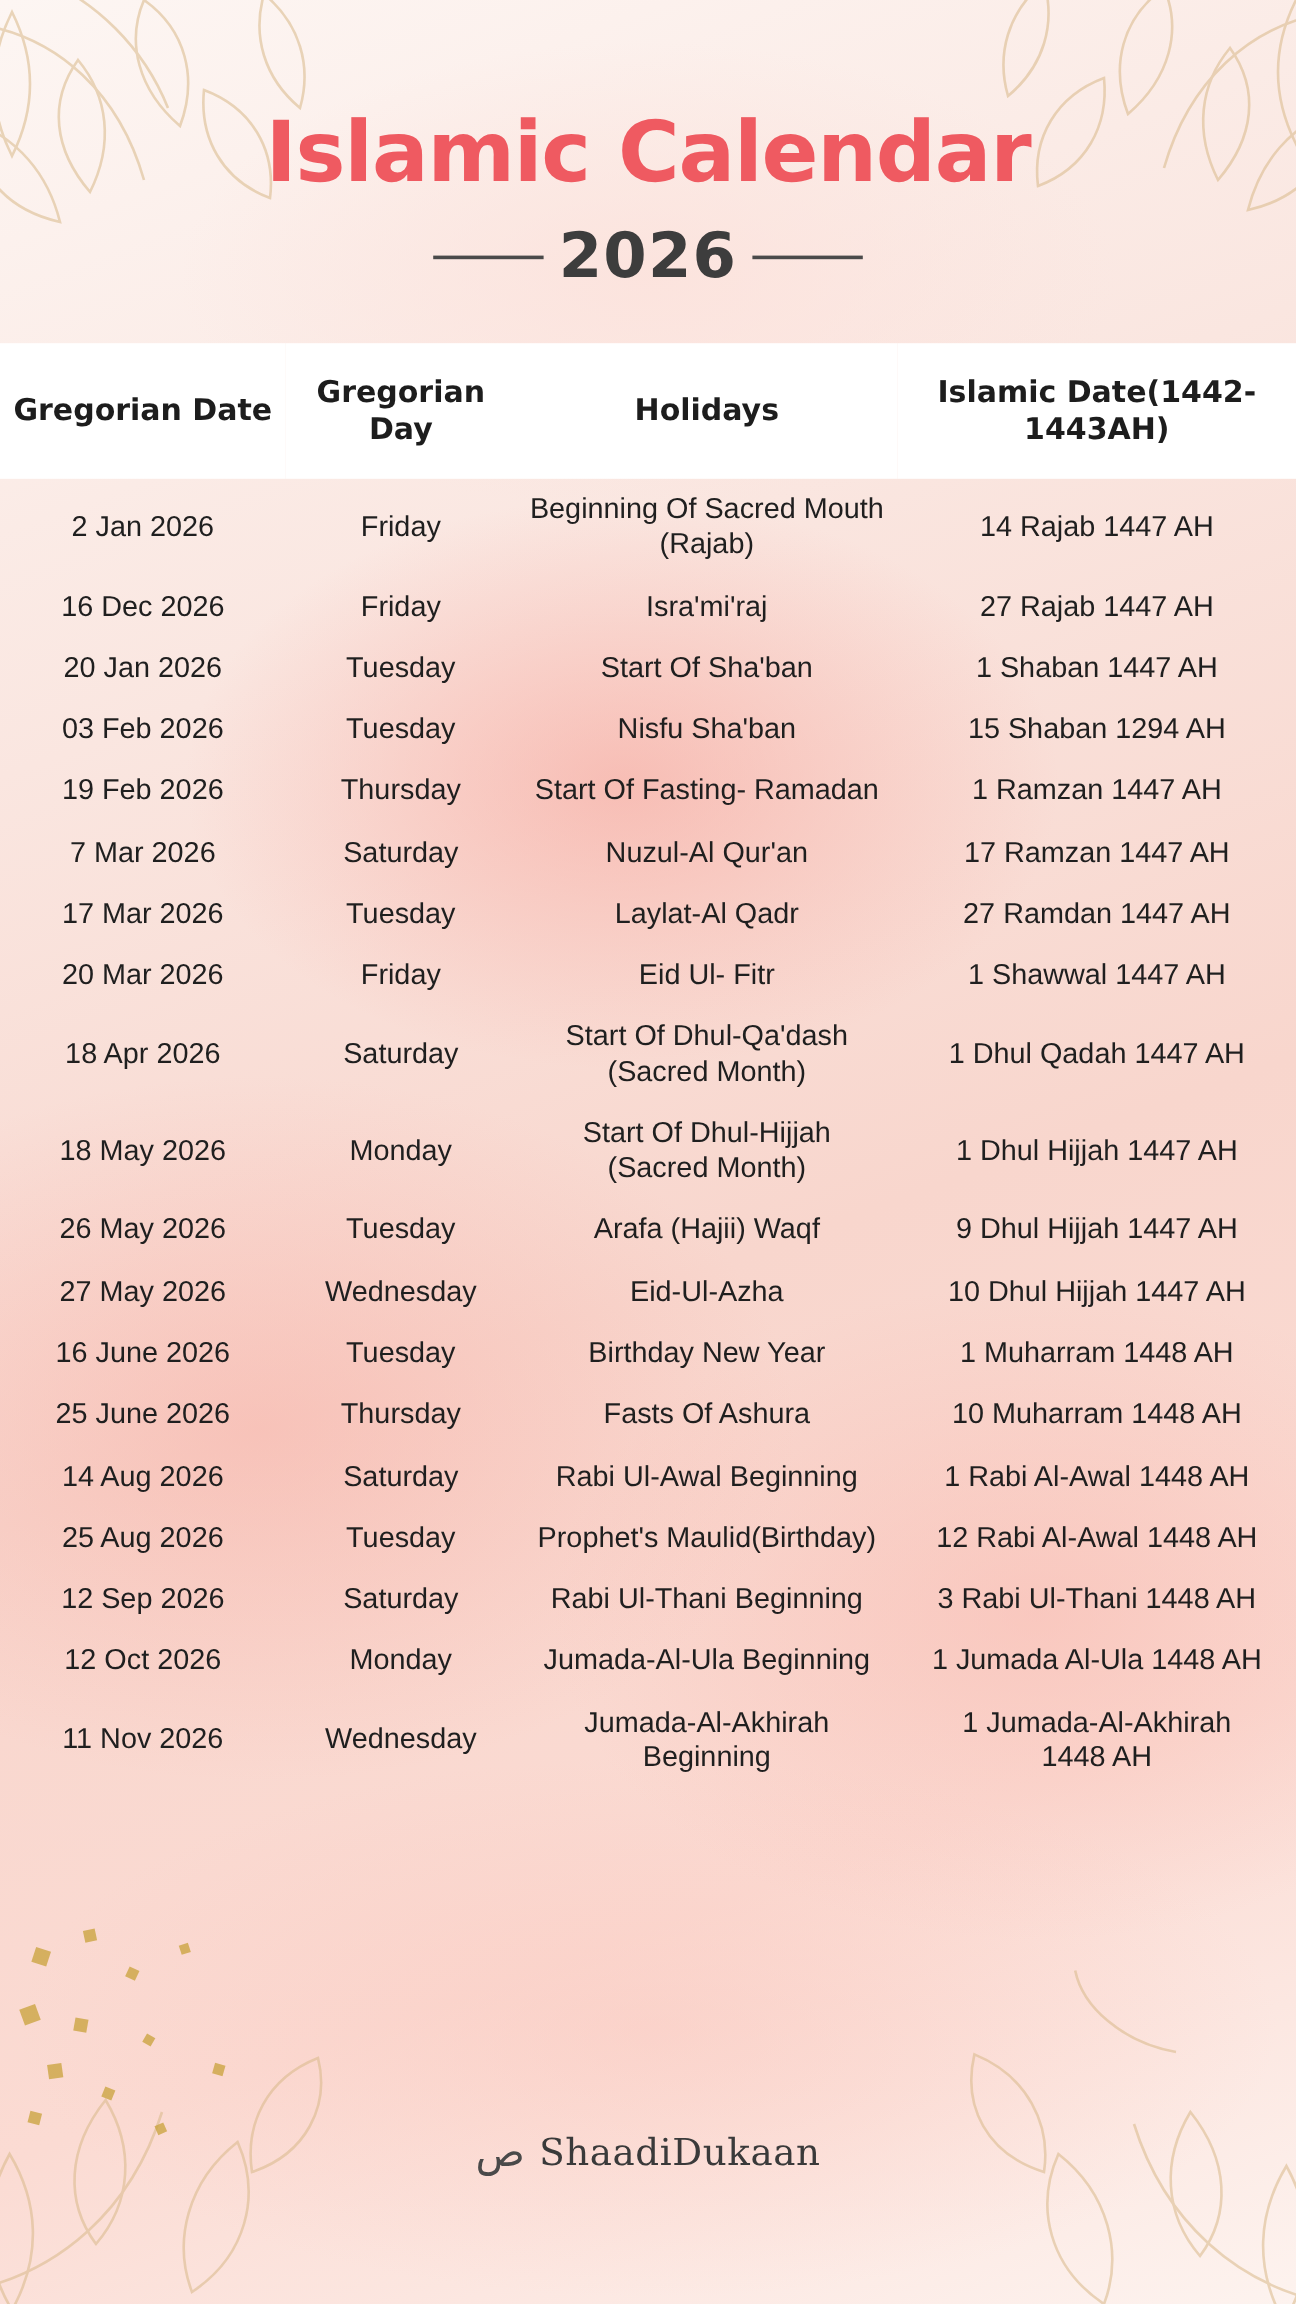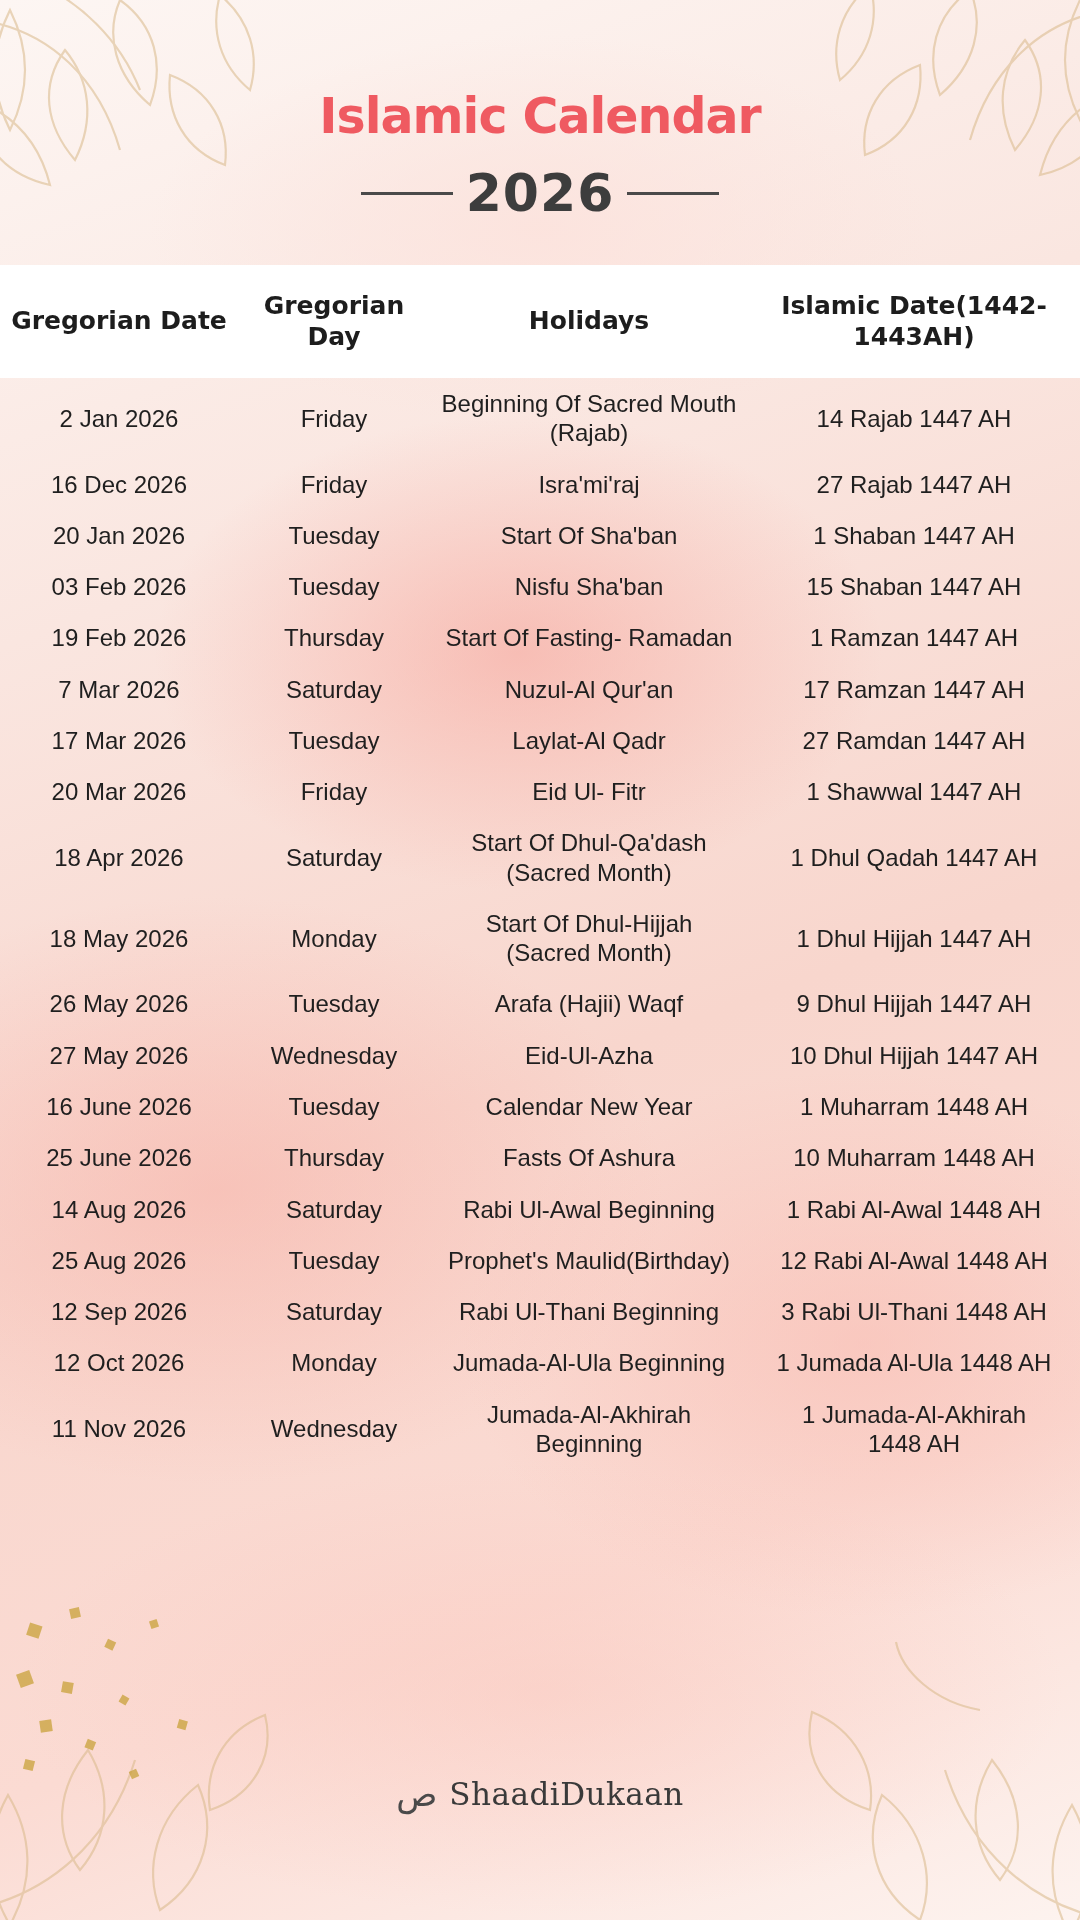--- a/index.html
+++ b/index.html
@@ -38,21 +38,21 @@
   .dots { position: absolute; bottom: 120px; left: 10px; width: 260px; height: 200px; pointer-events: none; }
 
   header {
     position: relative;
     text-align: center;
     padding-top: 92px;
   }
   .title {
     font-family: "DejaVu Sans", sans-serif;
     font-weight: 700;
-    font-size: 49px;
+    font-size: 70px;
     letter-spacing: -1px;
     color: #ef5a61;
     line-height: 1;
   }
   .subtitle-row {
     display: flex;
     align-items: center;
     justify-content: center;
     gap: 13px;
     margin-top: 22px;
@@ -229,21 +229,21 @@
           <tr>
             <td>20 Jan 2026</td>
             <td>Tuesday</td>
             <td>Start Of Sha'ban</td>
             <td>1 Shaban 1447 AH</td>
           </tr>
           <tr>
             <td>03 Feb 2026</td>
             <td>Tuesday</td>
             <td>Nisfu Sha'ban</td>
-            <td>15 Shaban 1447 AH</td>
+            <td>15 Shaban 1294 AH</td>
           </tr>
           <tr>
             <td>19 Feb 2026</td>
             <td>Thursday</td>
             <td>Start Of Fasting- Ramadan</td>
             <td>1 Ramzan 1447 AH</td>
           </tr>
           <tr>
             <td>7 Mar 2026</td>
             <td>Saturday</td>
@@ -284,21 +284,21 @@
           </tr>
           <tr>
             <td>27 May 2026</td>
             <td>Wednesday</td>
             <td>Eid-Ul-Azha</td>
             <td>10 Dhul Hijjah 1447 AH</td>
           </tr>
           <tr>
             <td>16 June 2026</td>
             <td>Tuesday</td>
-            <td>Calendar New Year</td>
+            <td>Birthday New Year</td>
             <td>1 Muharram 1448 AH</td>
           </tr>
           <tr>
             <td>25 June 2026</td>
             <td>Thursday</td>
             <td>Fasts Of Ashura</td>
             <td>10 Muharram 1448 AH</td>
           </tr>
           <tr>
             <td>14 Aug 2026</td>

